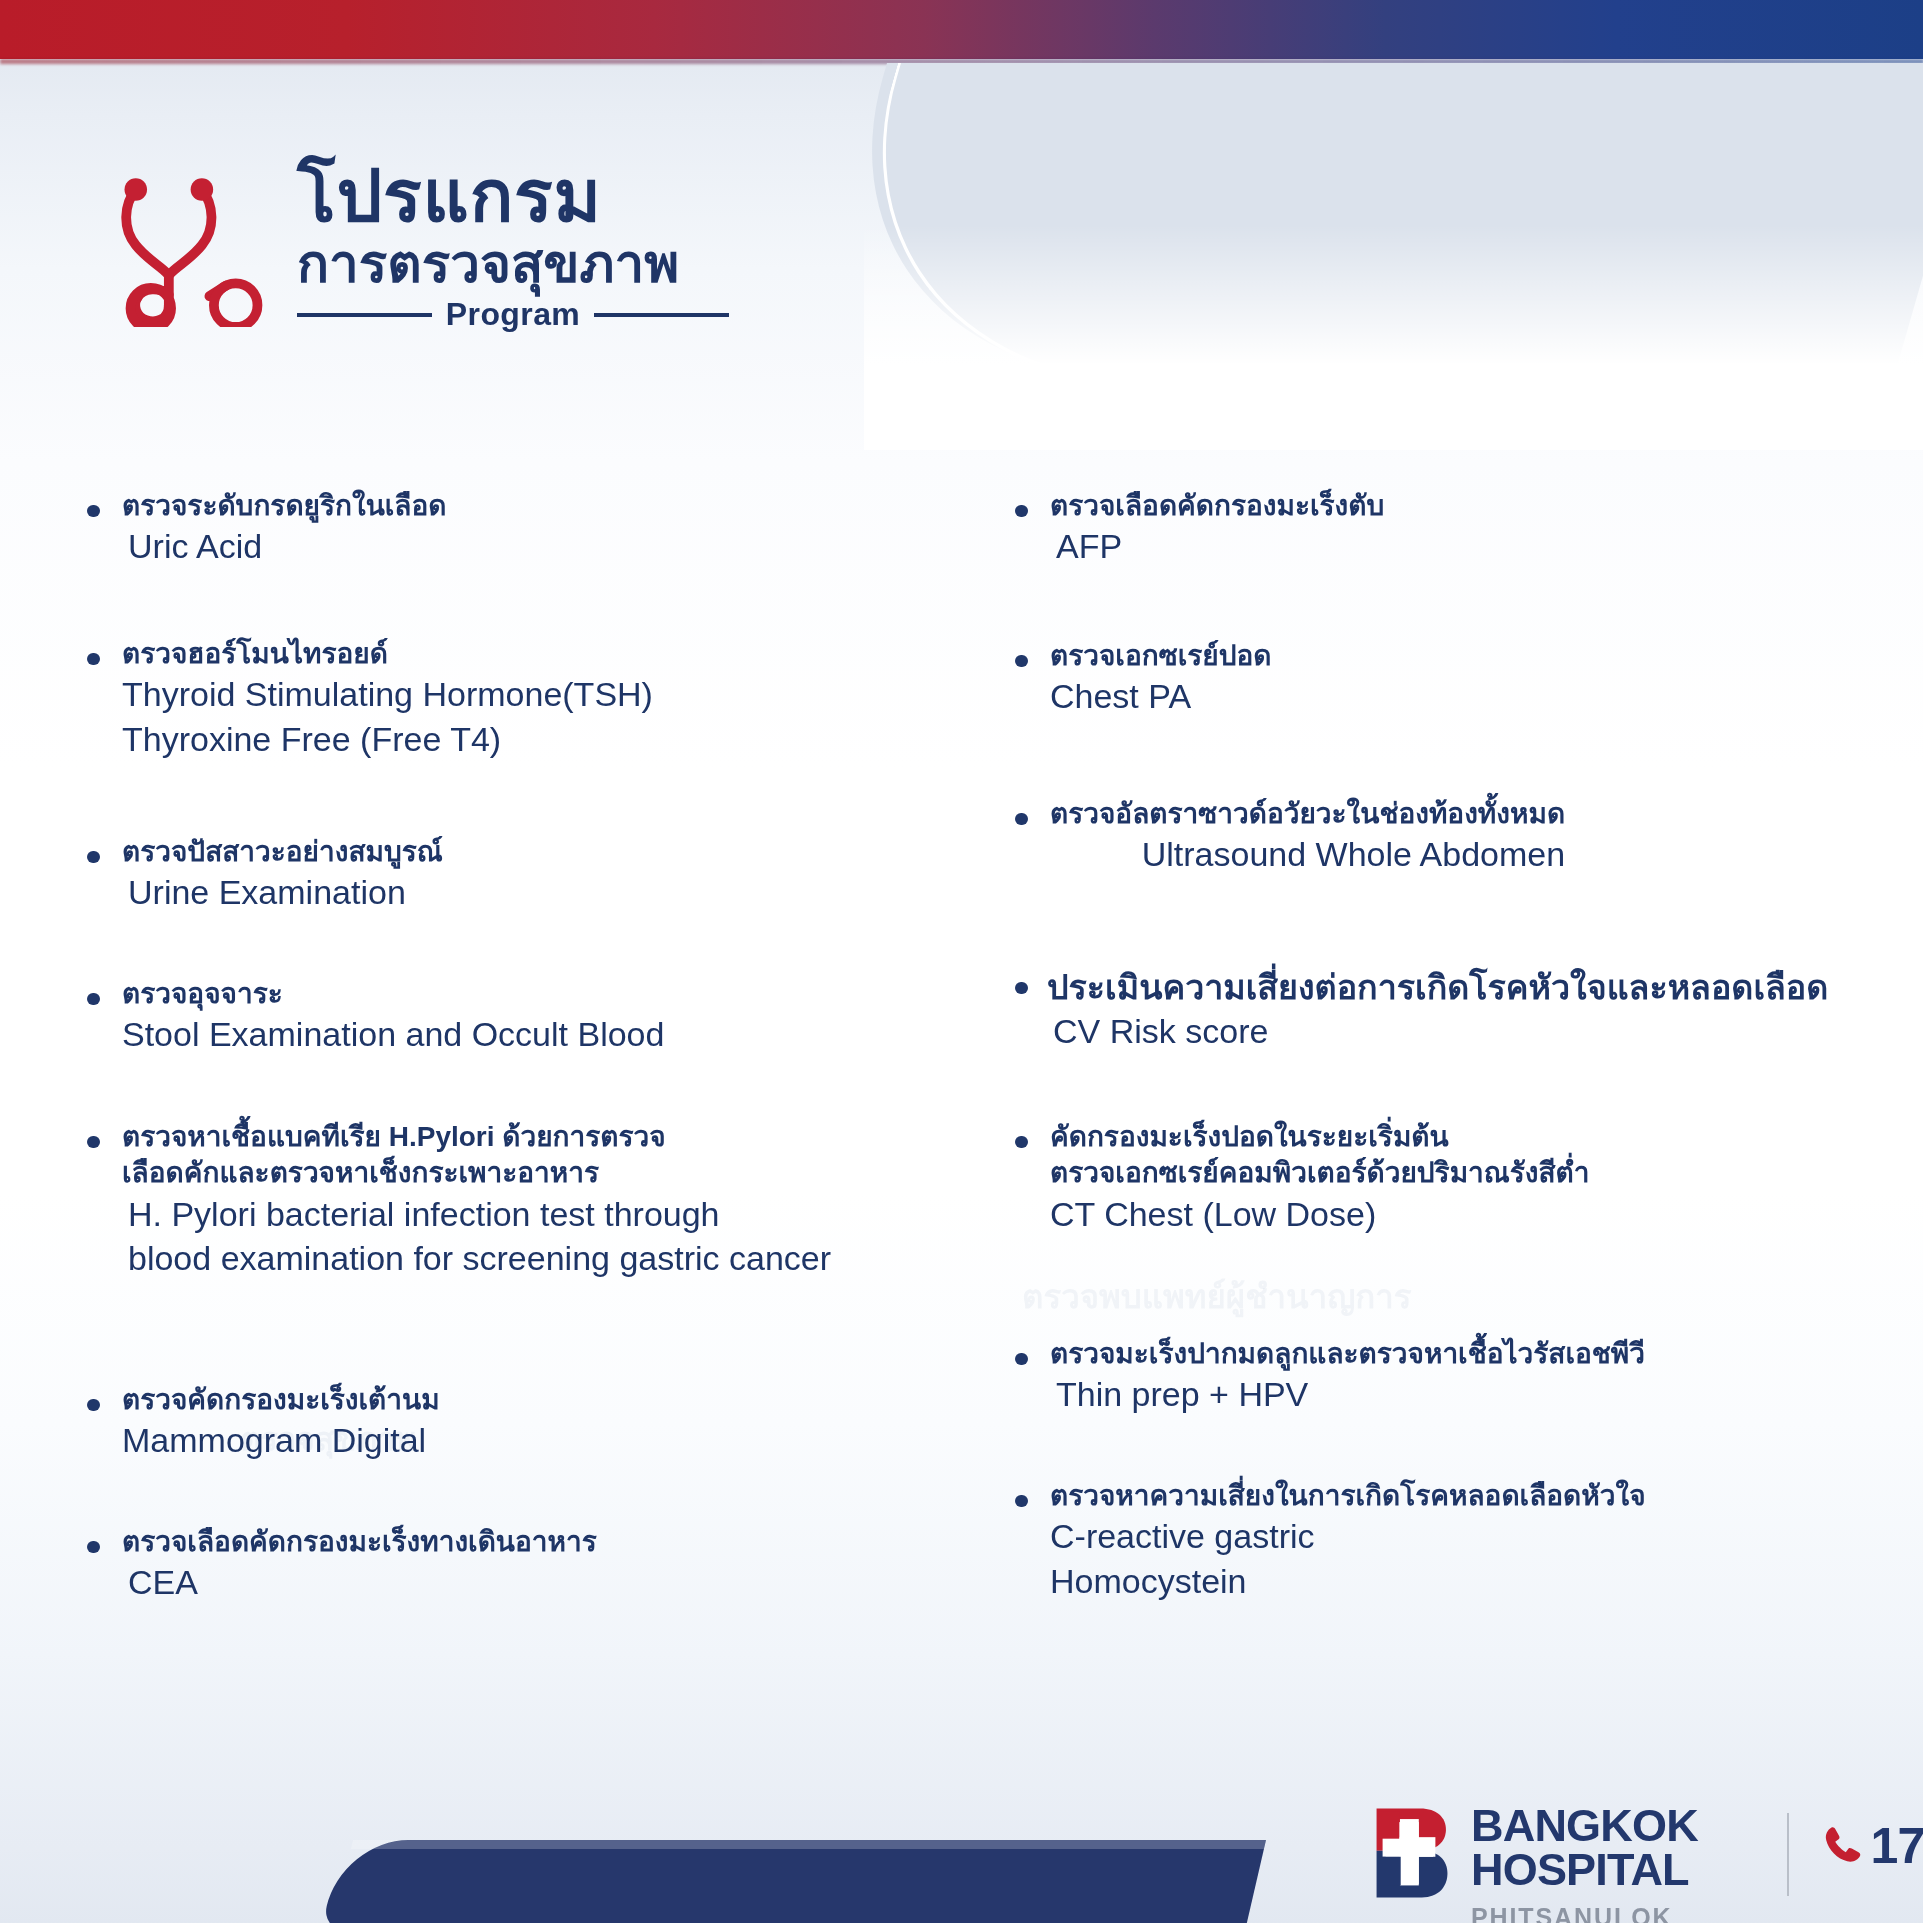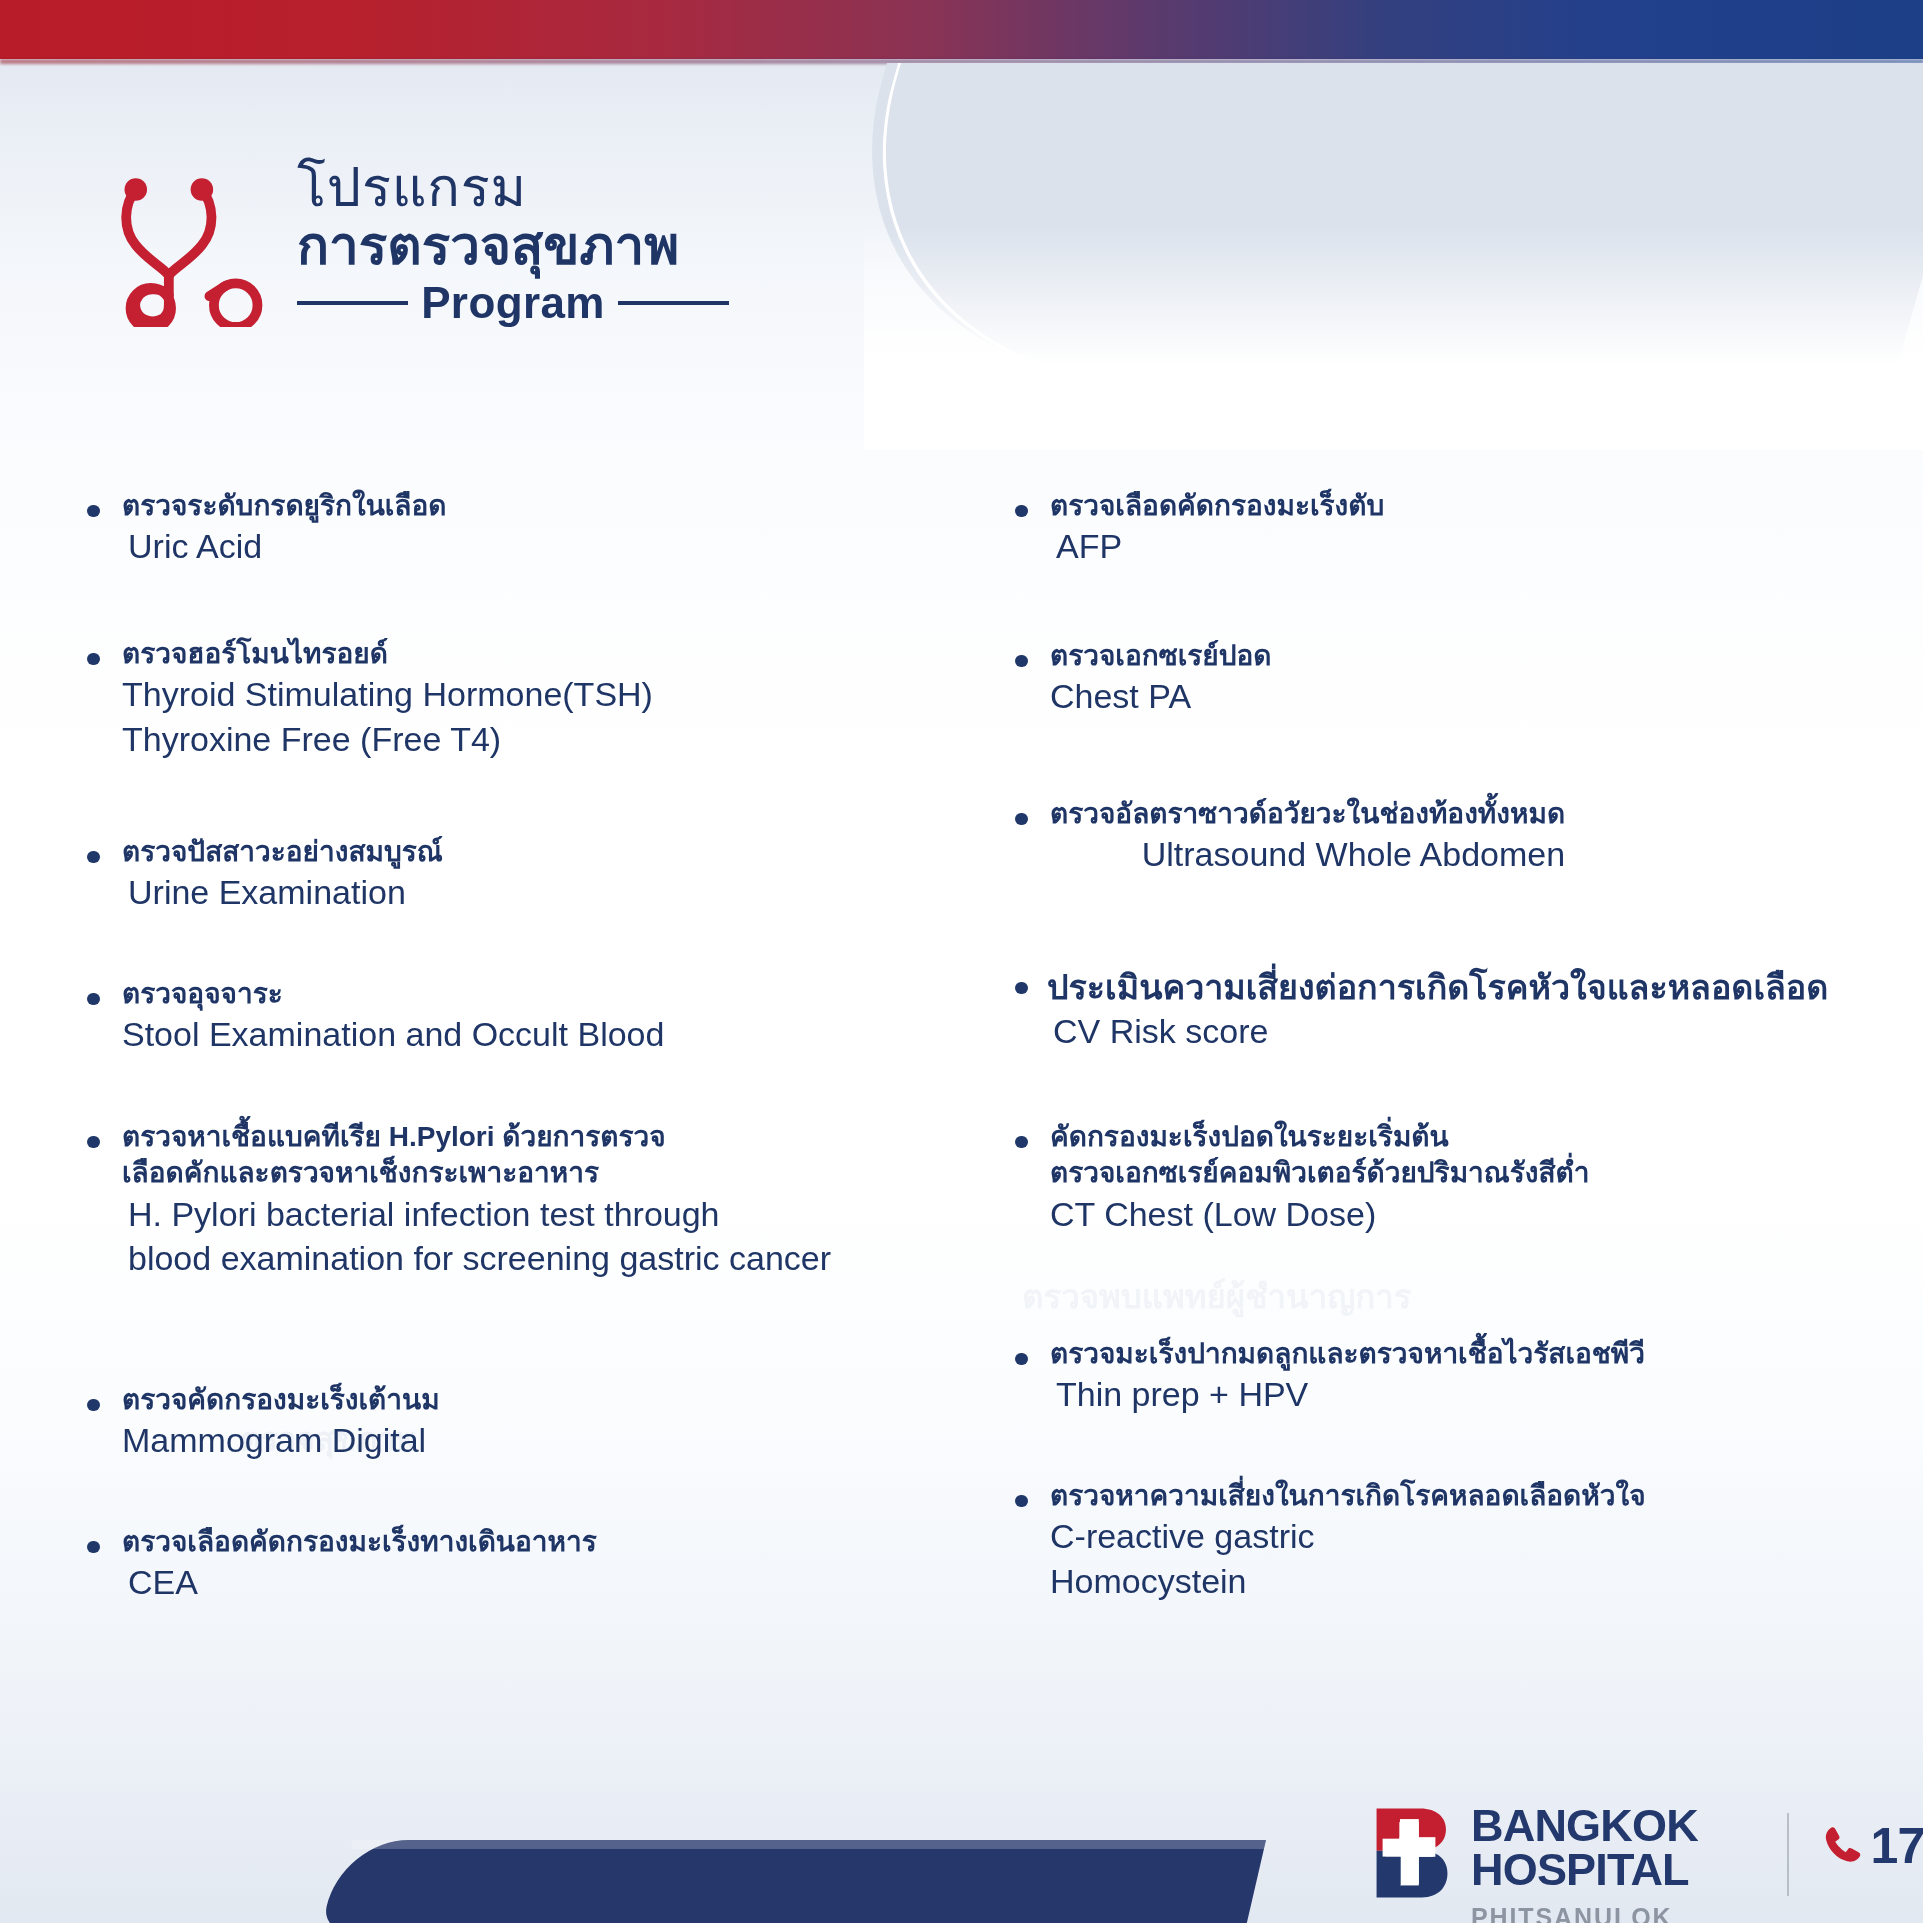--- a/index.html
+++ b/index.html
@@ -47,33 +47,33 @@
     background:linear-gradient(180deg,rgba(255,255,255,0) 0%,#ffffff 62%,#ffffff 100%);
   }
 
   
   .header{
     position:absolute;left:113px;top:173px;width:827px;height:158px;
   }
   .steth{position:absolute;left:0;top:0;width:162px;height:154px;}
   .title-block{position:absolute;left:184px;top:-13.5px;width:526px;}
   .t-thai-1{
-    font-size:54px;line-height:1.0;font-weight:400;color:#1f3566;
+    font-size:72px;line-height:1.0;font-weight:700;color:#1f3566;
     letter-spacing:0.8px;white-space:nowrap;
   }
   .t-thai-2{
     font-size:53px;line-height:1.08;font-weight:700;color:#1f3566;
     margin-top:3px;white-space:nowrap;
   }
   .t-rule{
     display:flex;align-items:center;gap:13.5px;margin-top:4.5px;width:432px;
   }
   .t-rule .ln{flex:1;height:3.8px;background:#1f3566;}
   .t-rule .lbl{
-    font-size:44px;font-weight:600;color:#1f3566;letter-spacing:0.4px;white-space:nowrap;
+    font-size:32px;font-weight:600;color:#1f3566;letter-spacing:0.4px;white-space:nowrap;
   }
 
   
   .cols{
     position:absolute;left:0;top:488px;width:1924px;
   }
   .col{position:absolute;top:0;}
   .col-left{left:75px;width:902px;}
   .col-right{left:1003px;width:921px;}
 

